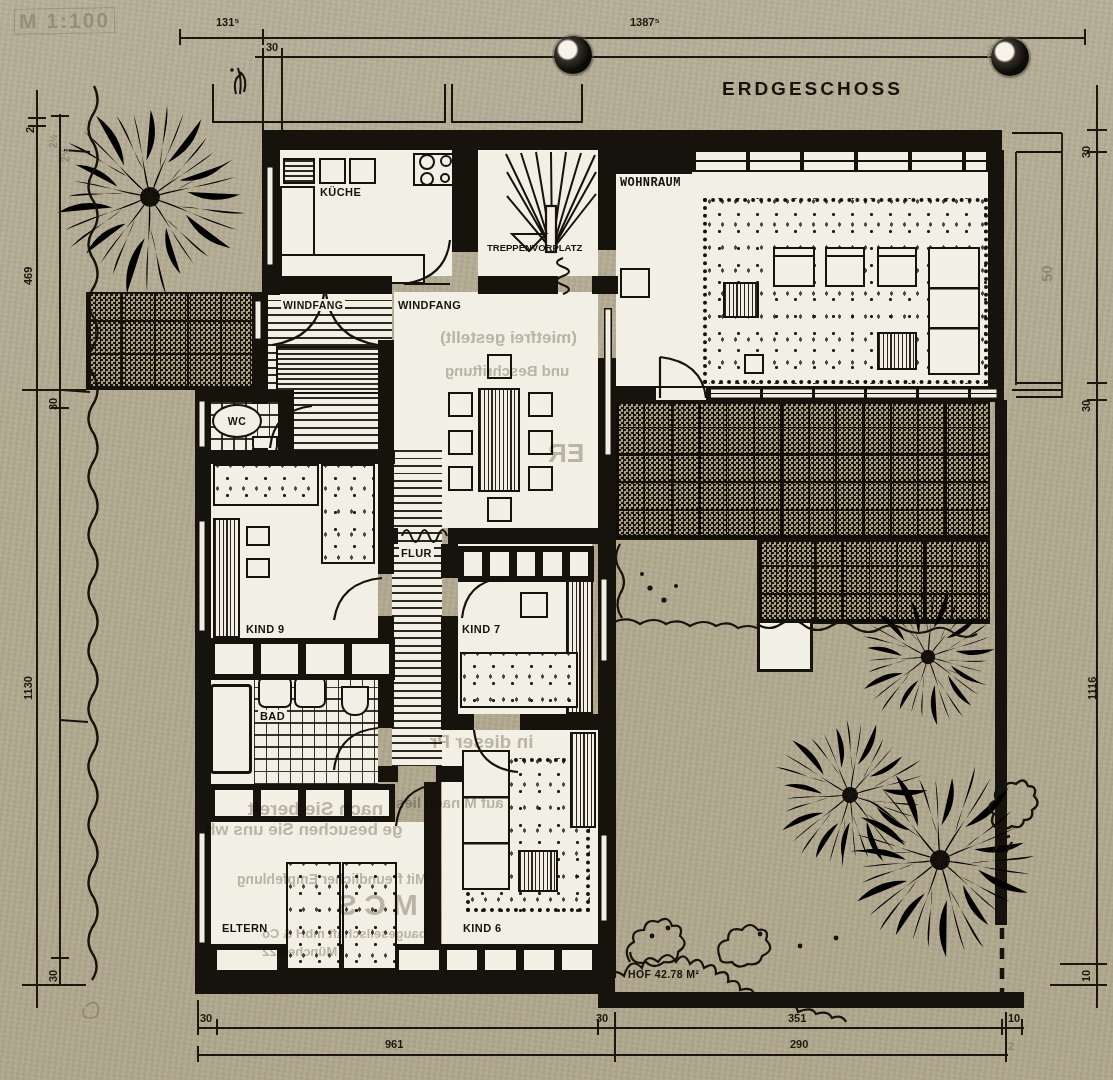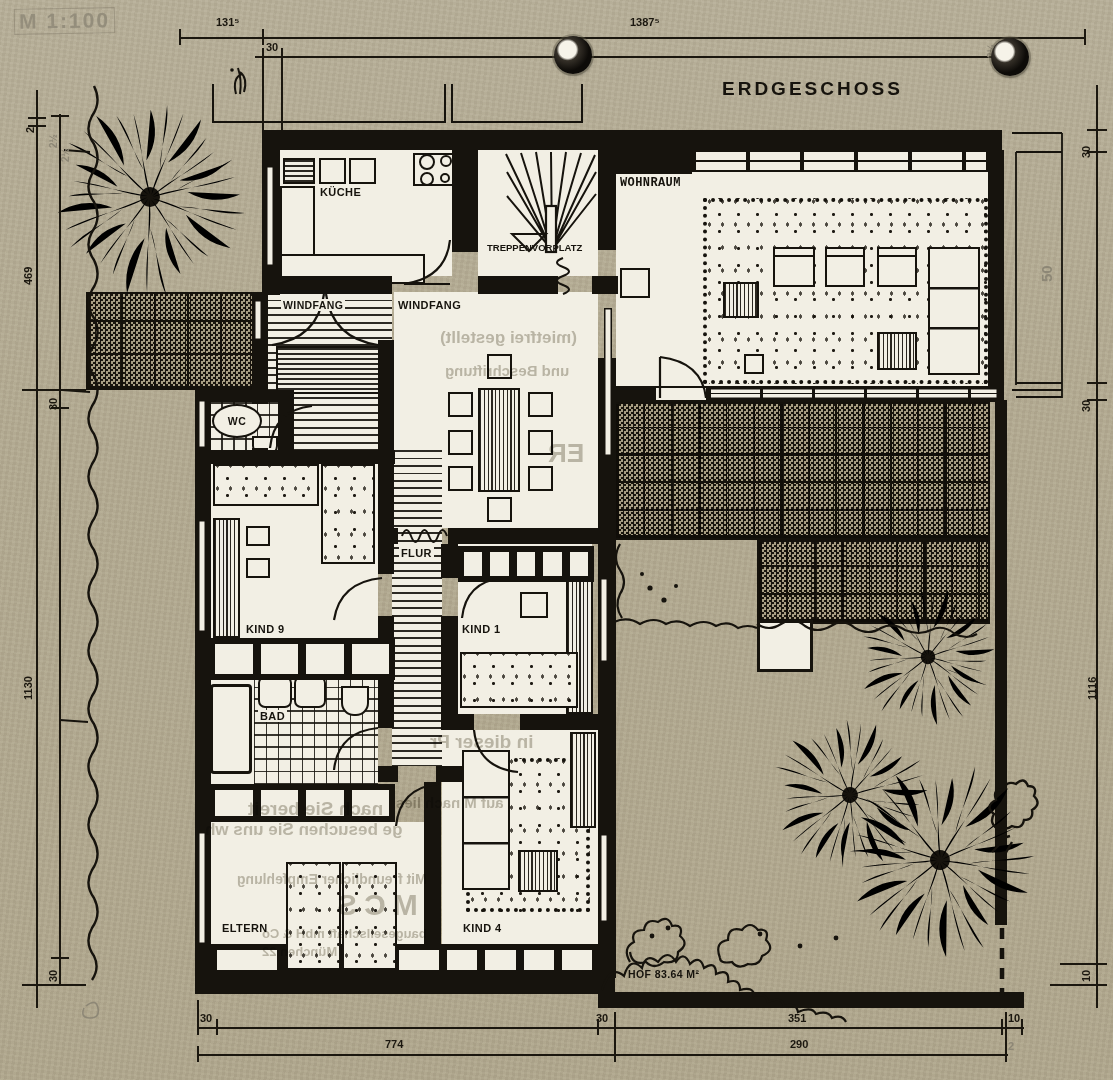--- a/index.html
+++ b/index.html
@@ -329,25 +329,25 @@
     </g>
   </svg>
 
   <div class="lab" style="left:320px;top:186px;">KÜCHE</div>
   <div class="lab" style="left:487px;top:242px;font-size:9.5px;letter-spacing:0;">TREPPENVORPLATZ</div>
   <div class="lab" style="left:620px;top:176px;font-size:12px;font-family:Liberation Mono, monospace;">WOHNRAUM</div>
   <div class="lab" style="left:281px;top:299px;font-size:10.5px;background:#f2efe4;padding:0 2px;">WINDFANG</div>
   <div class="lab" style="left:398px;top:299px;">WINDFANG</div>
   <div class="lab" style="left:399px;top:547px;background:#f2efe4;padding:0 2px;">FLUR</div>
   <div class="lab" style="left:246px;top:623px;">KIND 9</div>
-  <div class="lab" style="left:462px;top:623px;">KIND 1</div>
+  <div class="lab" style="left:462px;top:623px;">KIND 7</div>
   <div class="lab" style="left:258px;top:710px;background:#f2efe4;padding:0 2px;">BAD</div>
   <div class="lab" style="left:222px;top:922px;">ELTERN</div>
-  <div class="lab" style="left:463px;top:922px;">KIND 4</div>
-  <div class="lab" style="left:628px;top:968px;font-size:10.5px;">HOF 83.64 M²</div>
+  <div class="lab" style="left:463px;top:922px;">KIND 6</div>
+  <div class="lab" style="left:628px;top:968px;font-size:10.5px;">HOF 42.78 M²</div>
 
   <div class="hl" style="left:180px;top:37px;width:905px;"></div>
   <div class="hl" style="left:255px;top:56px;width:750px;"></div>
   <div class="vl" style="left:179px;top:29px;height:16px;"></div>
   <div class="vl" style="left:262px;top:29px;height:16px;"></div>
   <div class="vl" style="left:1084px;top:29px;height:16px;"></div>
   <div class="vl" style="left:262px;top:48px;height:16px;"></div>
   <div class="vl" style="left:281px;top:48px;height:16px;"></div>
   <div class="vl" style="left:1001px;top:48px;height:16px;"></div>
   <div class="vl" style="left:262px;top:64px;height:66px;"></div>
@@ -401,21 +401,21 @@
   <div class="vl" style="left:614px;top:1019px;height:16px;"></div>
   <div class="vl" style="left:1001px;top:1019px;height:16px;"></div>
   <div class="vl" style="left:1021px;top:1019px;height:16px;"></div>
   <div class="vl" style="left:197px;top:1046px;height:16px;"></div>
   <div class="vl" style="left:614px;top:1046px;height:16px;"></div>
   <div class="vl" style="left:1005px;top:1046px;height:16px;"></div>
   <div class="vl" style="left:197px;top:1000px;height:22px;"></div>
   <div class="vl" style="left:614px;top:1012px;height:38px;"></div>
   <div class="vl" style="left:1005px;top:1012px;height:38px;"></div>
   <div class="dim" style="left:200px;top:1012px;">30</div>
-  <div class="dim" style="left:385px;top:1038px;">774</div>
+  <div class="dim" style="left:385px;top:1038px;">961</div>
   <div class="dim" style="left:596px;top:1012px;">30</div>
   <div class="dim" style="left:788px;top:1012px;">351</div>
   <div class="dim" style="left:1008px;top:1012px;">10</div>
   <div class="dim" style="left:790px;top:1038px;">290</div>
   <div class="dim pencil" style="left:1008px;top:1040px;">2</div>
 
   <div class="ghost" style="left:440px;top:328px;font-size:17px;">(mietfrei gestellt)</div>
   <div class="ghost" style="left:445px;top:362px;font-size:15px;">und Beschriftung</div>
   <div class="ghost" style="left:548px;top:438px;font-size:26px;">ER</div>
   <div class="ghost" style="left:430px;top:731px;font-size:19px;">in dieser Pr</div>

